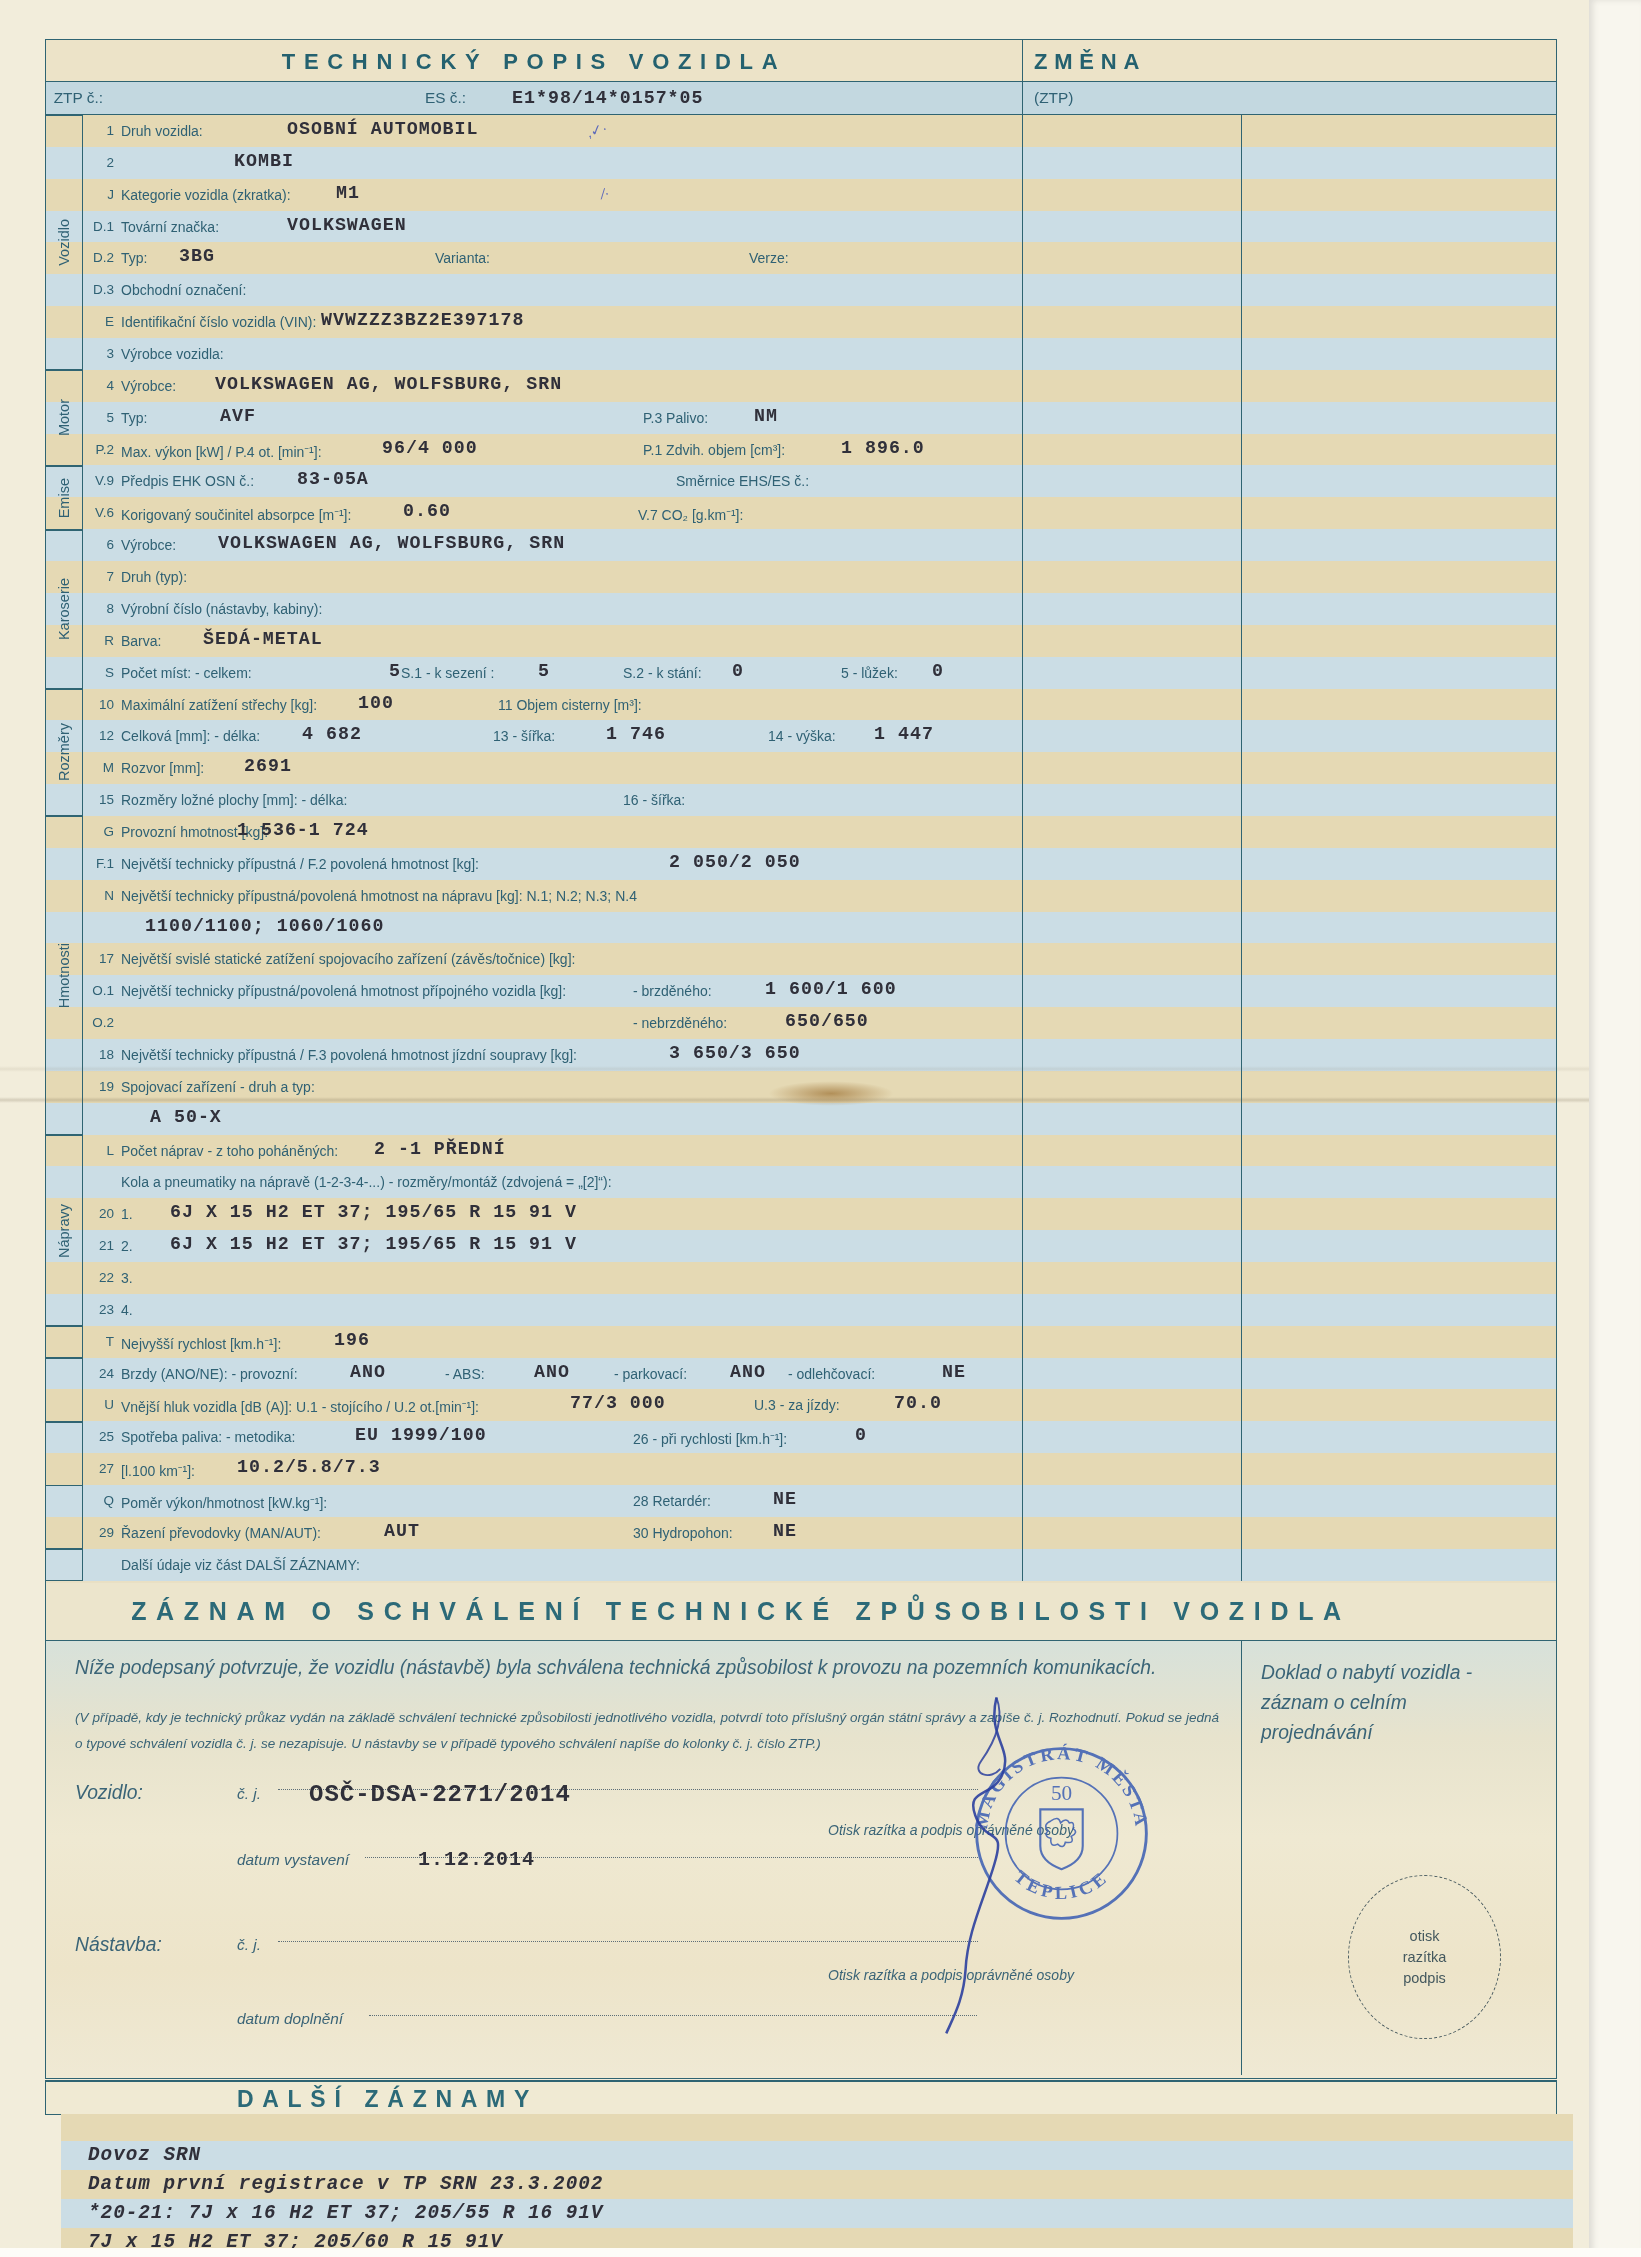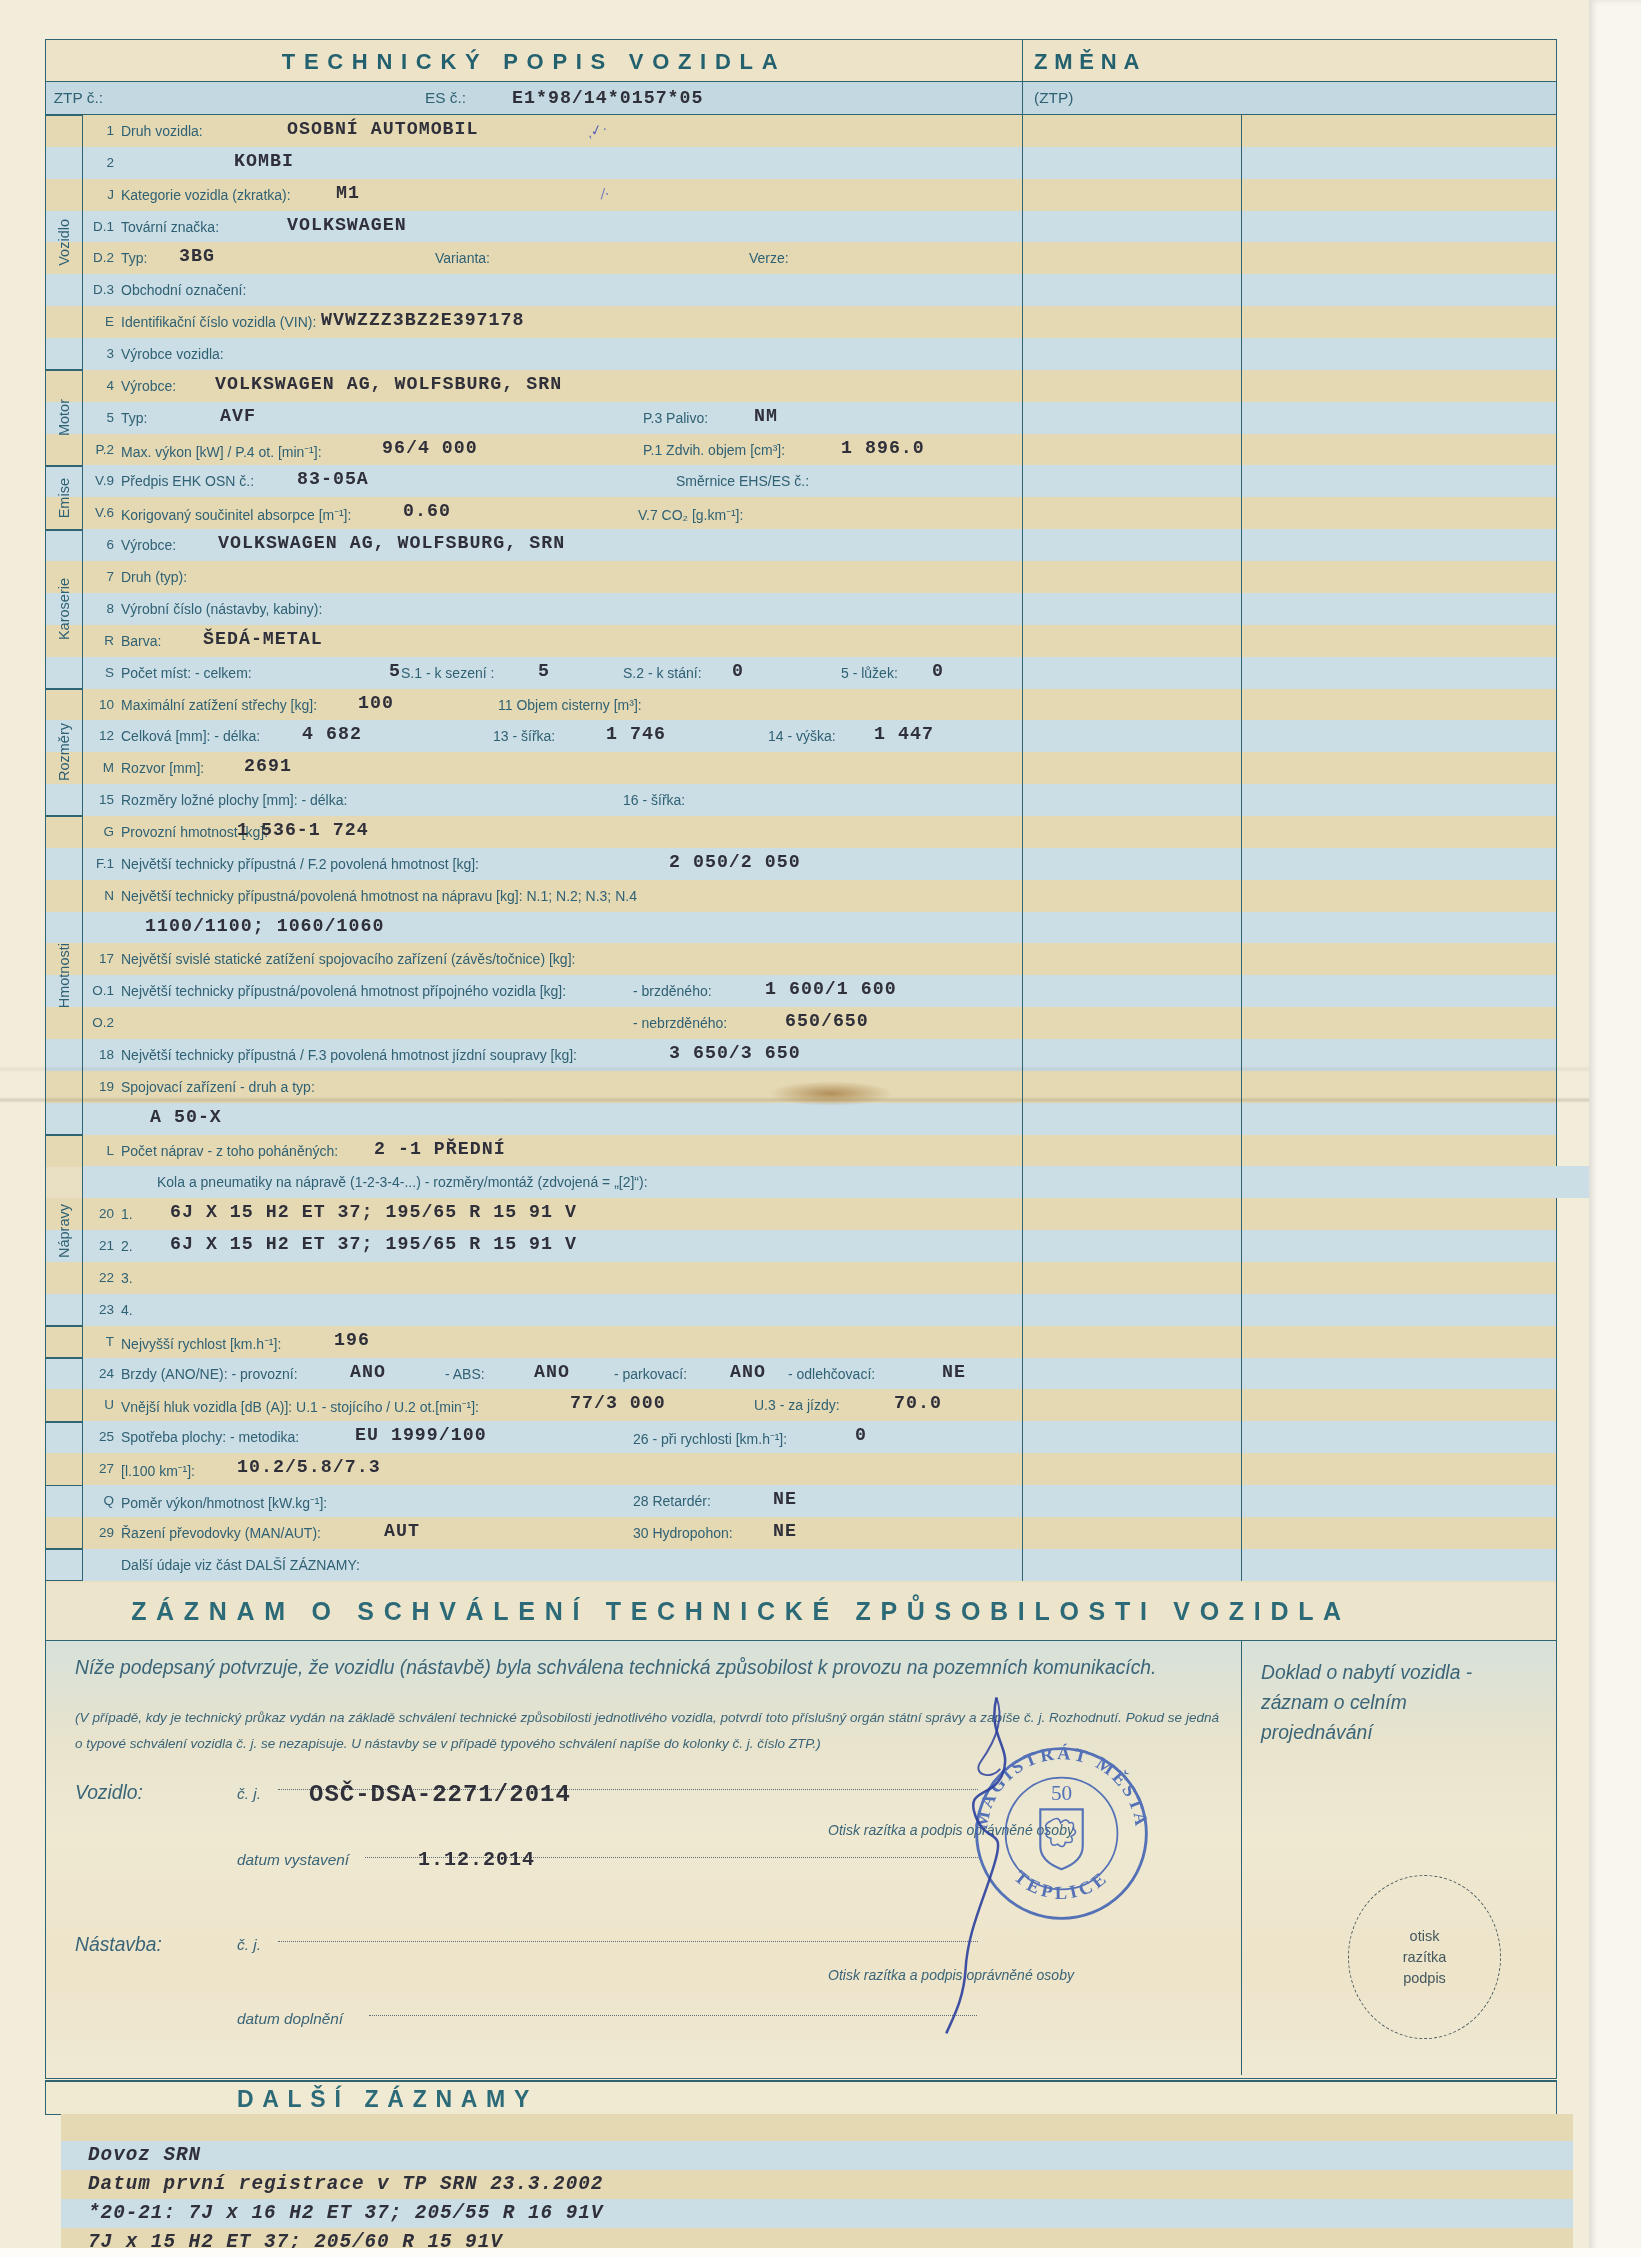--- a/index.html
+++ b/index.html
@@ -257,21 +257,21 @@
           <span class="rlbl">Spojovací zařízení - druh a typ:</span>
         </div>
         <div class="row blu" style="top: 988px;">
           <span class="rval" style="left: 104px;">A 50-X</span>
         </div>
         <div class="row tan" style="top: 1020px;">
           <span class="rnum">L</span>
           <span class="rlbl">Počet náprav - z toho poháněných:</span>
           <span class="rval" style="left: 328px;">2 -1 PŘEDNÍ</span>
         </div>
-        <div class="row blu" style="top: 1051px; margin-left: 36px;">
+        <div class="row blu" style="top: 1051px;">
           <span class="rlbl">Kola a pneumatiky na nápravě (1-2-3-4-...) - rozměry/montáž (zdvojená = „[2]“):</span>
         </div>
         <div class="row tan" style="top: 1083px;">
           <span class="rnum">20</span>
           <span class="rlbl">1.</span>
           <span class="rval" style="left: 124px;">6J X 15 H2 ET 37; 195/65 R 15 91 V</span>
         </div>
         <div class="row blu" style="top: 1115px;">
           <span class="rnum">21</span>
           <span class="rlbl">2.</span>
@@ -303,21 +303,21 @@
         </div>
         <div class="row tan" style="top: 1274px;">
           <span class="rnum">U</span>
           <span class="rlbl">Vnější hluk vozidla [dB (A)]: U.1 - stojícího / U.2 ot.[min⁻¹]:</span>
           <span class="rval" style="left: 524px;">77/3 000</span>
           <span class="xlbl" style="left: 708px;">U.3 - za jízdy:</span>
           <span class="rval" style="left: 848px;">70.0</span>
         </div>
         <div class="row blu" style="top: 1306px;">
           <span class="rnum">25</span>
-          <span class="rlbl">Spotřeba plochy: - metodika:</span>
+          <span class="rlbl">Spotřeba paliva: - metodika:</span>
           <span class="rval" style="left: 309px;">EU 1999/100</span>
           <span class="xlbl" style="left: 587px;">26 - při rychlosti [km.h⁻¹]:</span>
           <span class="rval" style="left: 809px;">0</span>
         </div>
         <div class="row tan" style="top: 1338px;">
           <span class="rnum">27</span>
           <span class="rlbl">[l.100 km⁻¹]:</span>
           <span class="rval" style="left: 191px;">10.2/5.8/7.3</span>
         </div>
         <div class="row blu" style="top: 1370px;">

